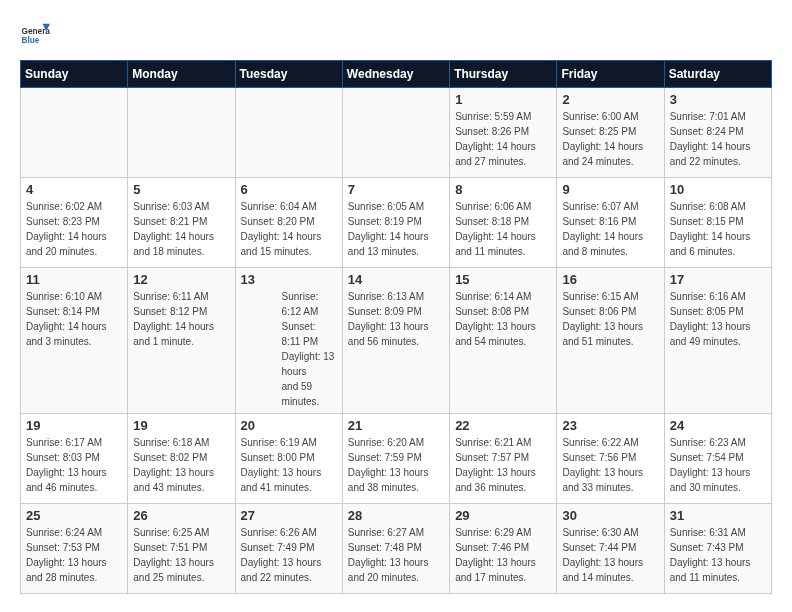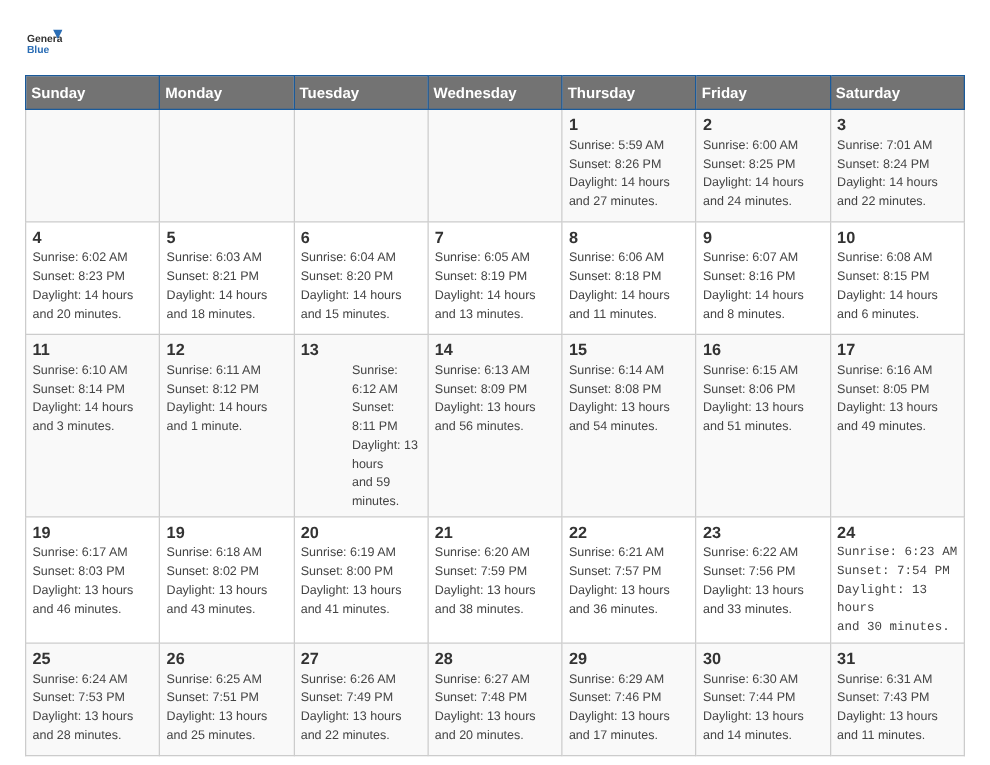--- a/index.html
+++ b/index.html
@@ -36,21 +36,21 @@
     .location {
       font-size: 14px;
       color: #555;
     }
     table {
       width: 100%;
       border-collapse: collapse;
       table-layout: fixed;
     }
     thead th {
-      background-color: #737373;
+      background-color: #0f172a;
       color: white;
       padding: 6px 4px;
       font-size: 12px;
       font-weight: bold;
       text-align: left;
       border: 1px solid #1a5a9a;
     }
     tbody td {
       border: 1px solid #ccc;
       vertical-align: top;
@@ -276,21 +276,21 @@
         </td>
         <td>
           <span class="day-number">23</span>
           <div class="day-info" style="white-space: pre-line;">Sunrise: 6:22 AM
 Sunset: 7:56 PM
 Daylight: 13 hours
 and 33 minutes.</div>
         </td>
         <td>
           <span class="day-number">24</span>
-          <div class="day-info" style="white-space: pre-line; font-family: Liberation Mono, monospace;">Sunrise: 6:23 AM
+          <div class="day-info" style="white-space: pre-line;">Sunrise: 6:23 AM
 Sunset: 7:54 PM
 Daylight: 13 hours
 and 30 minutes.</div>
         </td>
       </tr>
       <tr>
         <td>
           <span class="day-number">25</span>
           <div class="day-info" style="white-space: pre-line;">Sunrise: 6:24 AM
 Sunset: 7:53 PM

